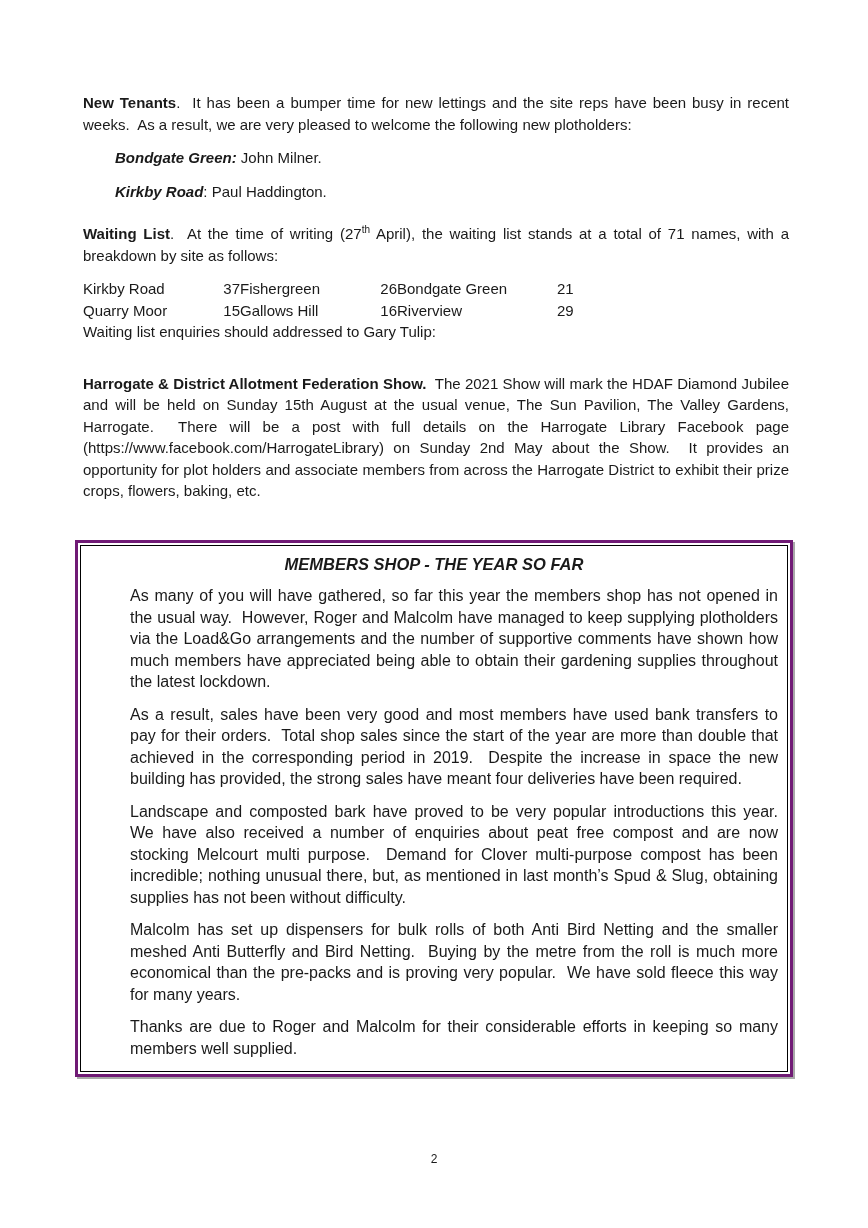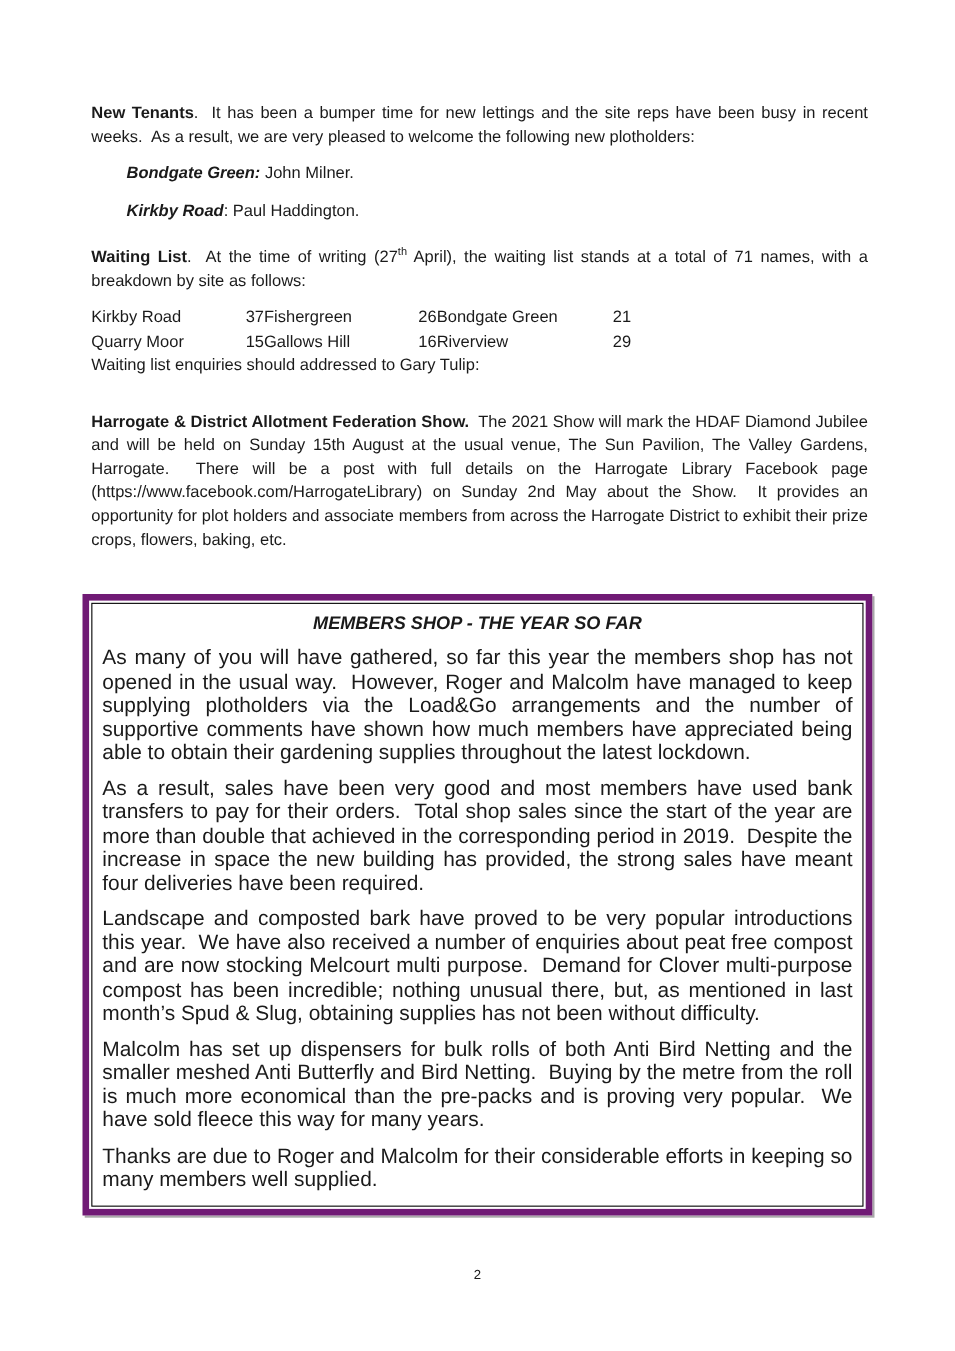--- a/index.html
+++ b/index.html
@@ -46,42 +46,43 @@
   .wl-c3 { width: 106px; }
   .wl-c4 { width: 51px; text-align: right; }
   .wl-c5 { width: 160px; }
   .wl-c6 { width: 80px; }
   .enquiries { margin-bottom: 0; }
   .show-para { margin-top: 30px; margin-bottom: 0; }
   .shop-box {
     margin-top: 38px;
     margin-left: -8px;
     margin-right: -4px;
-    border: 6px solid #701a75;
+    border: 3px solid #701a75;
     box-shadow: 2px 2px 0 #a8a8a8;
     padding: 2px;
     background: #fff;
   }
   .shop-box-inner {
     border: 1px solid #000;
     padding: 8px 9px 12px 9px;
   }
   .shop-title {
     text-align: center;
     font-weight: bold;
     font-style: italic;
     font-size: 16.5px;
     margin-bottom: 10px;
   }
   .shop-para {
     text-align: justify;
     white-space: pre-wrap;
-    font-size: 19px;
+    font-size: 16px;
     line-height: 21.5px;
     margin-bottom: 11px;
+    margin-left: 40px;
   }
   .shop-para:last-child { margin-bottom: 0; }
   .page-number {
     position: absolute;
     left: 0;
     right: 0;
     top: 1152px;
     text-align: center;
     font-size: 12px;
     color: #1a1a1a;

